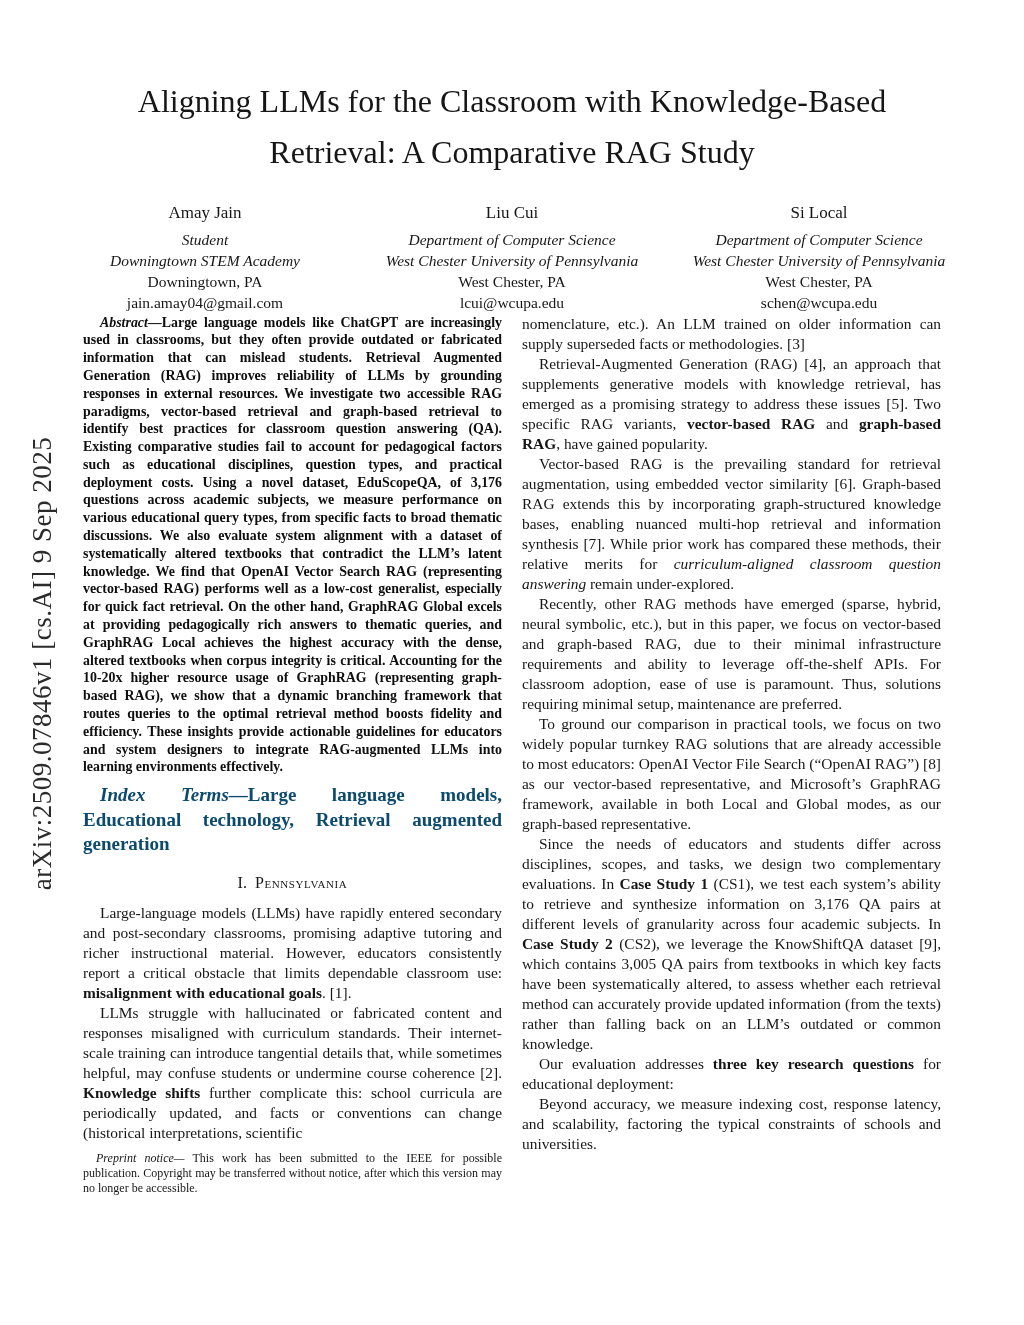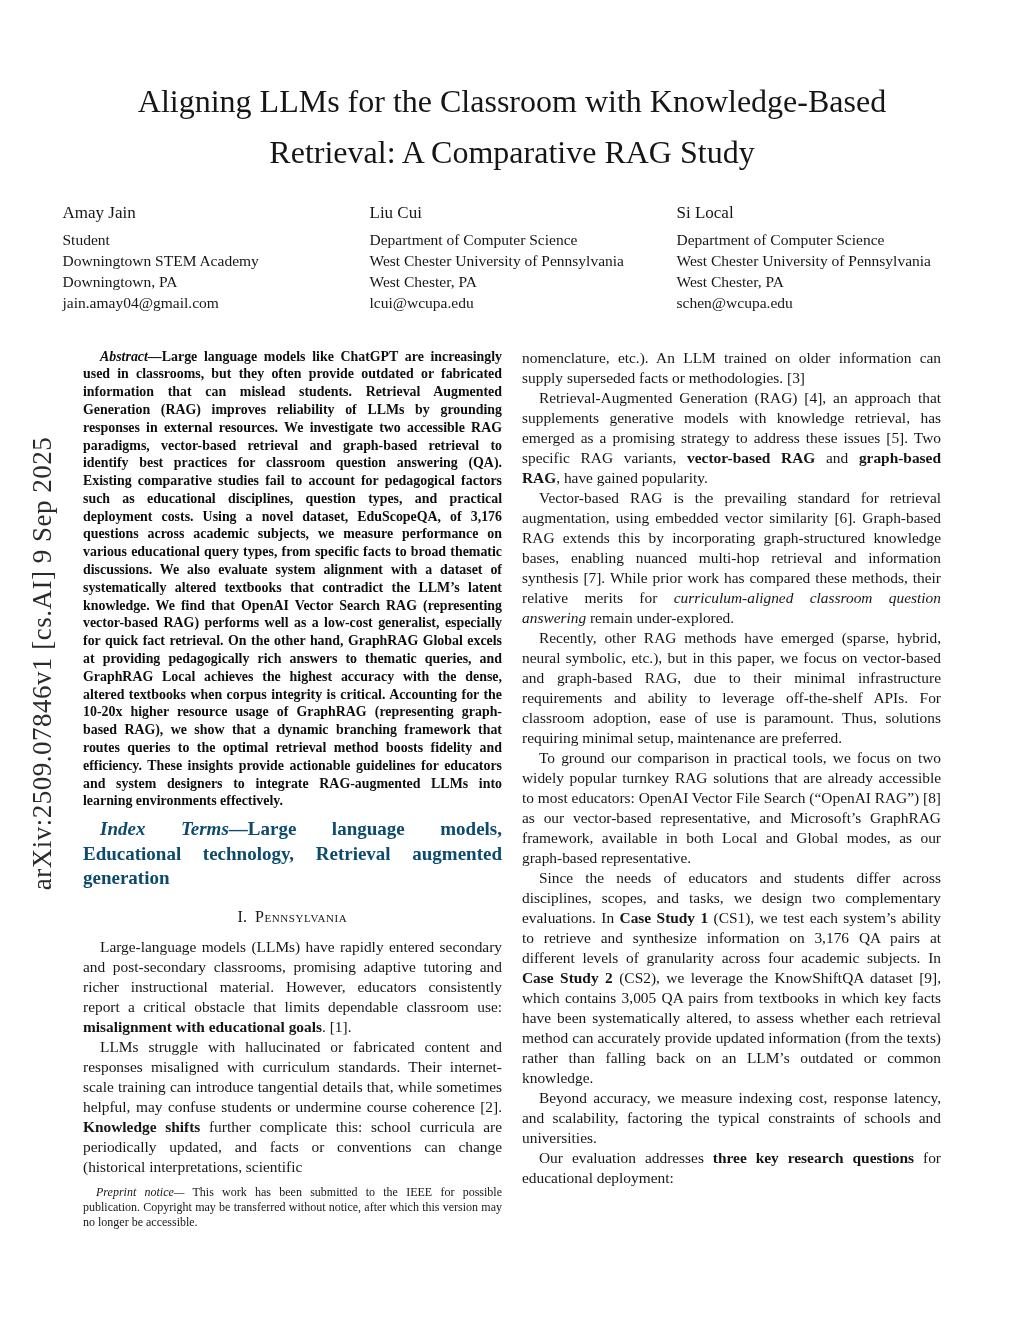--- a/index.html
+++ b/index.html
@@ -33,32 +33,31 @@
     line-height: 1.58;
     font-weight: normal;
   }
   .authors {
     display: flex;
     justify-content: center;
     gap: 22px;
     margin-top: 24px;
   }
   .author {
-    text-align: left;
+    text-align: center;
     font-size: 15.5px;
     line-height: 1.36;
     min-width: 285px;
   }
   .author .name { font-size: 17px; margin-bottom: 5px; }
-  .author .affil { }
+  .author .affil { font-style: italic; }
   .columns {
     display: flex;
     gap: 20px;
     padding: 0 83px;
-    margin-top: 34px;
     height: 882px;
   }
   .col {
     width: 419px;
     text-align: justify;
     font-size: 15.4px;
     line-height: 1.3;
   }
   .col-left { display: flex; flex-direction: column; }
   p { margin: 0; text-indent: 17px; }
@@ -142,19 +141,19 @@
       <p class="footnote"><span class="seg-i">Preprint notice—</span><span> This work has been submitted to the IEEE for possible publication. Copyright may be transferred without notice, after which this version may no longer be accessible.</span></p>
     </div>
 
     <div class="col">
       <p class="no-indent"><span>nomenclature, etc.). An LLM trained on older information can supply superseded facts or methodologies. [3]</span></p>
       <p><span>Retrieval-Augmented Generation (RAG) [4], an approach that supplements generative models with knowledge retrieval, has emerged as a promising strategy to address these issues [5]. Two specific RAG variants, </span><span class="seg-b">vector-based RAG</span><span> and </span><span class="seg-b">graph-based RAG</span><span>, have gained popularity.</span></p>
       <p><span>Vector-based RAG is the prevailing standard for retrieval augmentation, using embedded vector similarity [6]. Graph-based RAG extends this by incorporating graph-structured knowledge bases, enabling nuanced multi-hop retrieval and information synthesis [7]. While prior work has compared these methods, their relative merits for </span><span class="seg-i">curriculum-aligned classroom question answering</span><span> remain under-explored.</span></p>
       <p><span>Recently, other RAG methods have emerged (sparse, hybrid, neural symbolic, etc.), but in this paper, we focus on vector-based and graph-based RAG, due to their minimal infrastructure requirements and ability to leverage off-the-shelf APIs. For classroom adoption, ease of use is paramount. Thus, solutions requiring minimal setup, maintenance are preferred.</span></p>
       <p><span>To ground our comparison in practical tools, we focus on two widely popular turnkey RAG solutions that are already accessible to most educators: OpenAI Vector File Search (“OpenAI RAG”) [8] as our vector-based representative, and Microsoft’s GraphRAG framework, available in both Local and Global modes, as our graph-based representative.</span></p>
       <p><span>Since the needs of educators and students differ across disciplines, scopes, and tasks, we design two complementary evaluations. In </span><span class="seg-b">Case Study 1</span><span> (CS1), we test each system’s ability to retrieve and synthesize information on 3,176 QA pairs at different levels of granularity across four academic subjects. In </span><span class="seg-b">Case Study 2</span><span> (CS2), we leverage the KnowShiftQA dataset [9], which contains 3,005 QA pairs from textbooks in which key facts have been systematically altered, to assess whether each retrieval method can accurately provide updated information (from the texts) rather than falling back on an LLM’s outdated or common knowledge.</span></p>
+      <p><span>Our evaluation addresses </span><span class="seg-b">three key research questions</span><span> for educational deployment:</span></p>
       <p><span>Beyond accuracy, we measure indexing cost, response latency, and scalability, factoring the typical constraints of schools and universities.</span></p>
-      <p><span>Our evaluation addresses </span><span class="seg-b">three key research questions</span><span> for educational deployment:</span></p>
     </div>
 
   </div>
 
 </div>
 
 </body></html>

